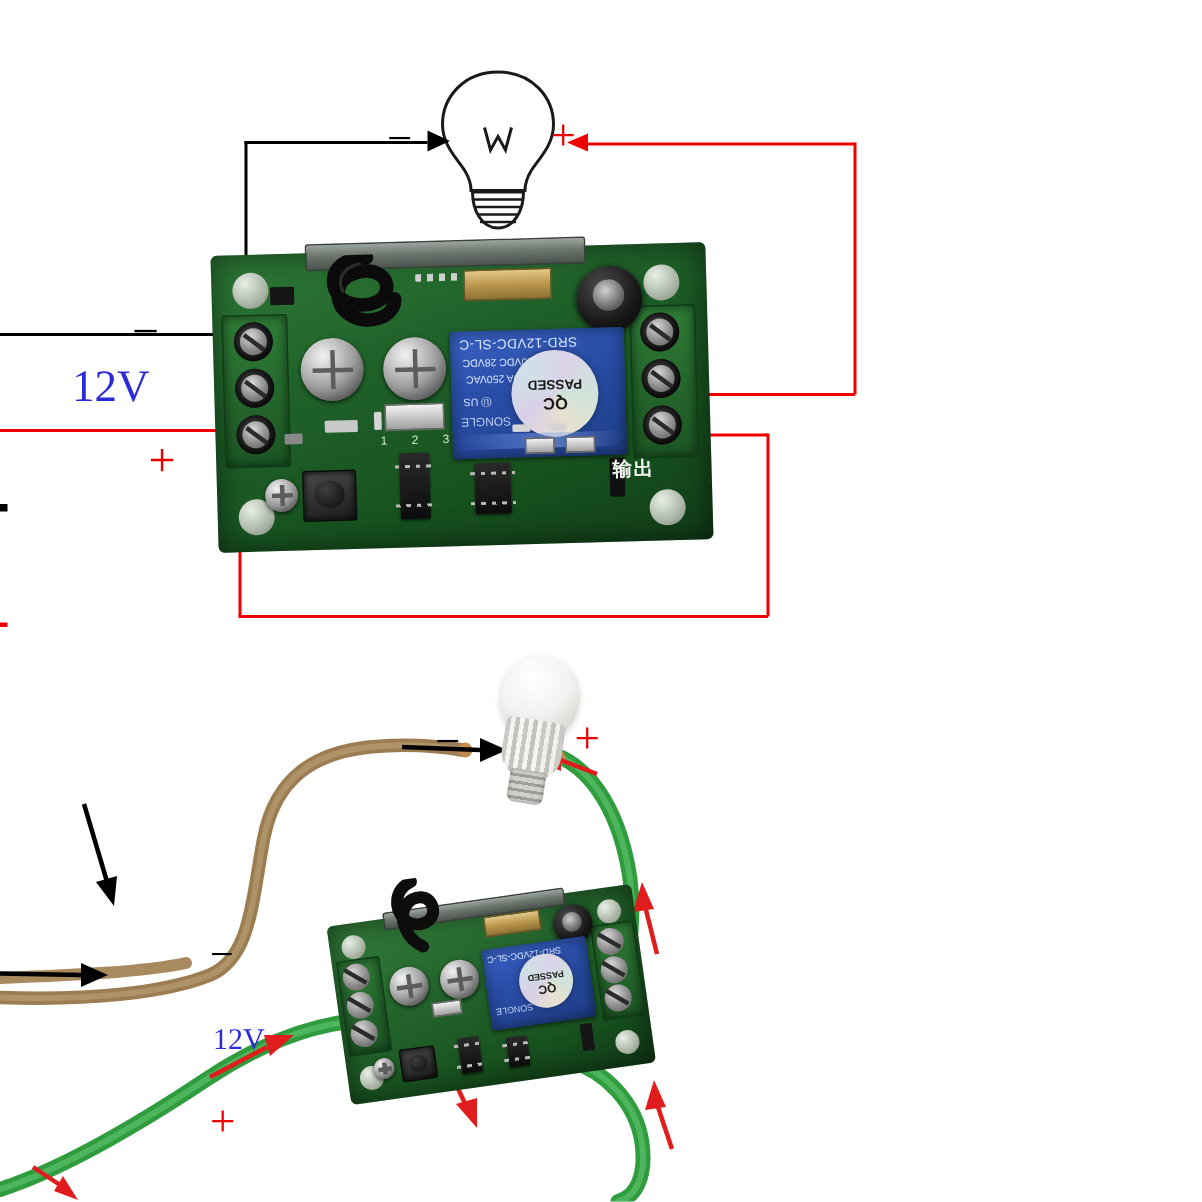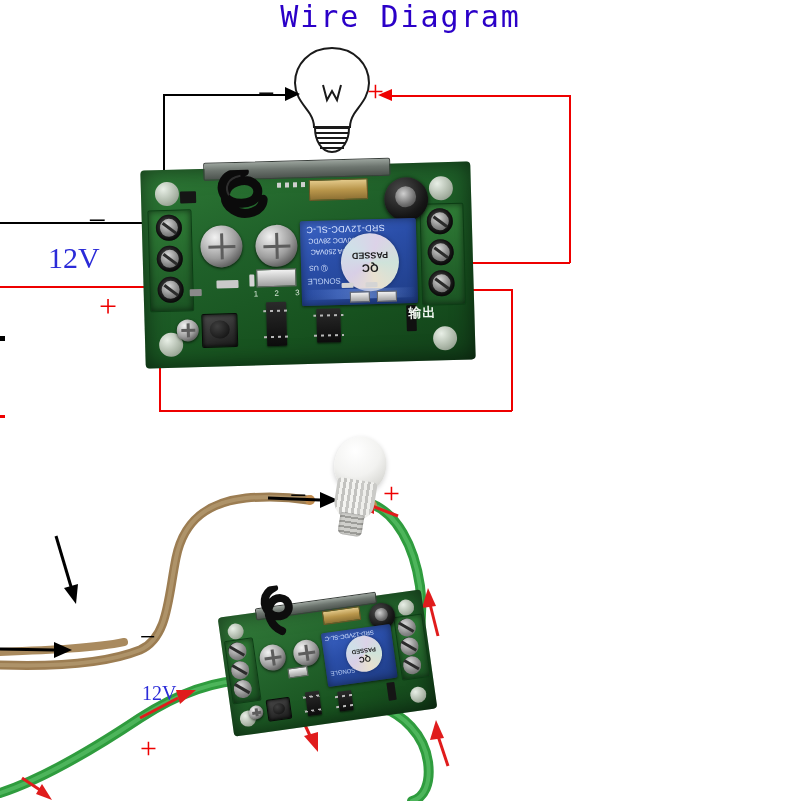--- a/index.html
+++ b/index.html
@@ -116,21 +116,20 @@
   #pcb-bot{position:absolute;left:225px;top:185px;width:205px;height:120px;
            transform:rotate(-8deg);transform-origin:50% 50%;}
   .wire-svg{position:absolute;left:0;top:0;width:801px;height:383px;overflow:visible;}
   .edge-mark{position:absolute;width:5px;height:5px;}
 </style>
 </head>
 <body>
 
 <div class="stage">
 
-  <div id="title">Wire Diagram</div>
 
   <div>
 
     <div id="bulb-line">
       <svg width="90" height="110" viewBox="0 0 90 110">
         <path d="M45 4 C22 4 8 21 8 39 C8 53 18 62 23 70 C26 75 27 79 27 83 L63 83
                  C63 79 64 75 67 70 C72 62 82 53 82 39 C82 21 68 4 45 4 Z" fill="none" stroke="#1a1a1a" stroke-width="2"></path>
         <path d="M36 41 L40 56 L45 47 L50 56 L54 41" fill="none" stroke="#1a1a1a" stroke-width="2"></path>
         <path d="M28 84 L62 84" stroke="#1a1a1a" stroke-width="2" fill="none"></path>
         <path d="M29 89 L61 89 M30 94 L60 94 M31 99 L59 99 M33 104 L57 104" stroke="#1a1a1a" stroke-width="1.8" fill="none"></path>

